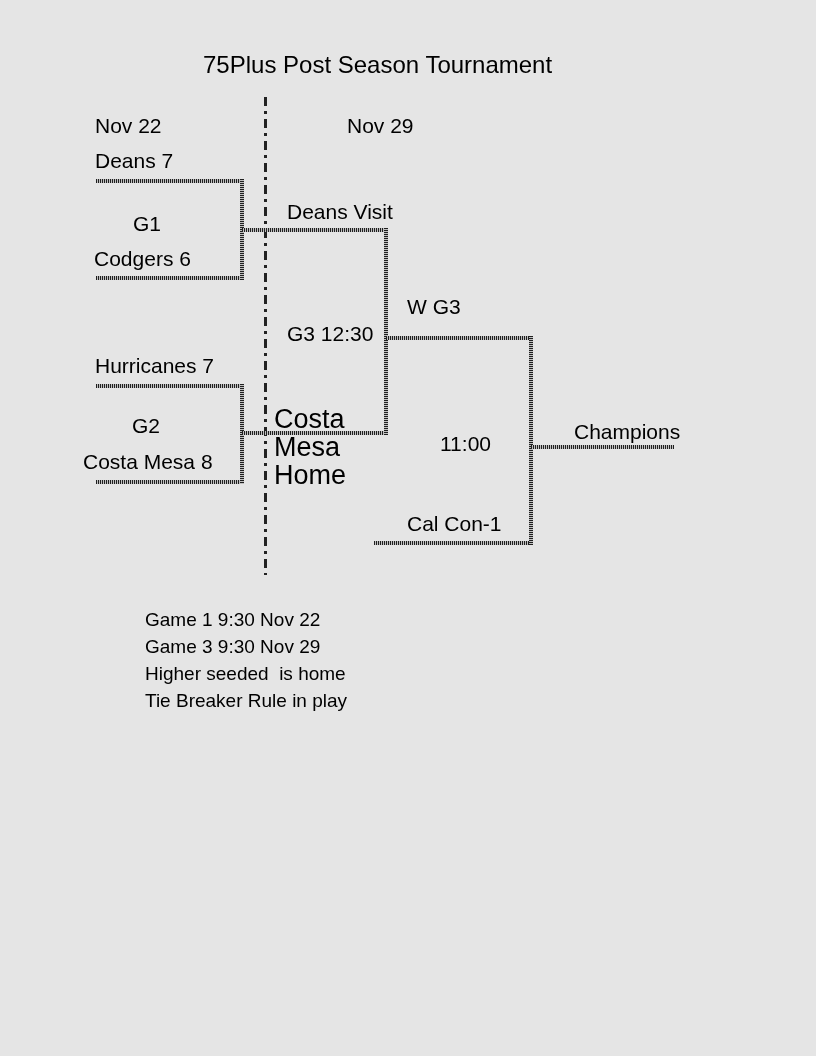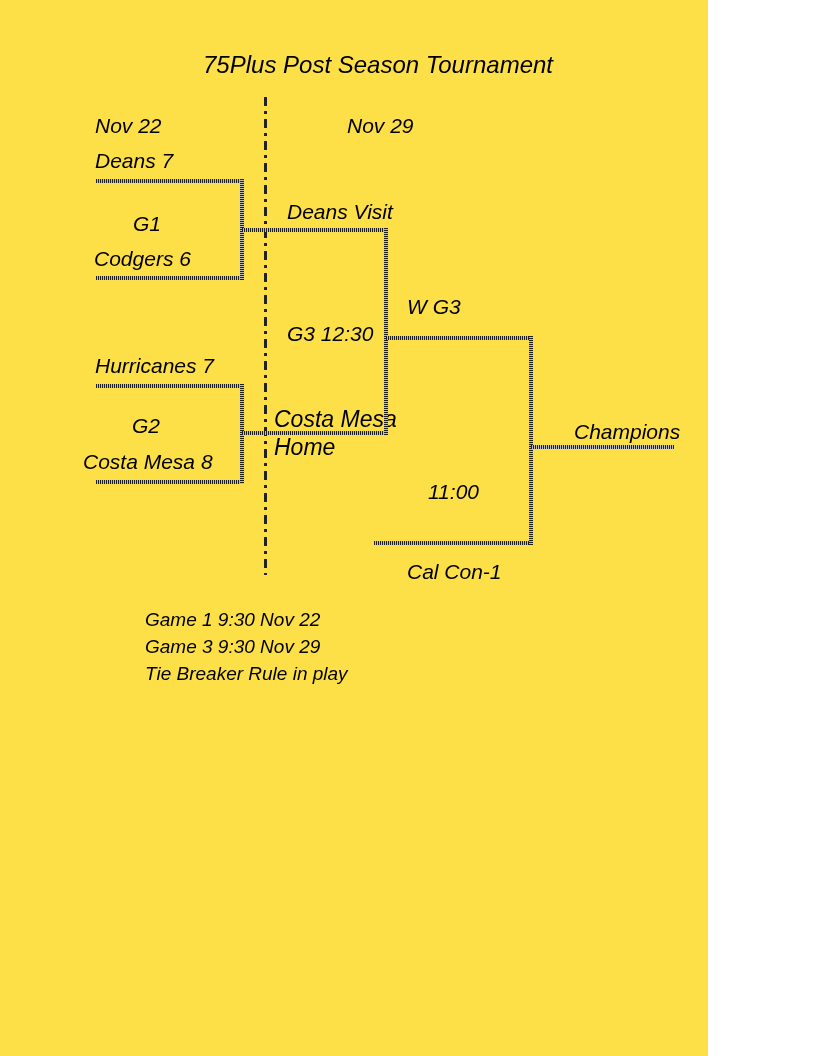--- a/index.html
+++ b/index.html
@@ -2,45 +2,44 @@
 <html><head>
 <meta charset="utf-8">
 <style>
   html, body {
     margin: 0;
     padding: 0;
     background: #ffffff;
   }
   .page {
     position: relative;
-    width: 708px;
+    width: 816px;
     height: 1056px;
-    background: #fde047;
+    background: #e5e5e5;
     font-family: "Liberation Sans", sans-serif;
     color: #000000;
     overflow: hidden;
-    font-style: italic;
   }
   .txt {
     position: absolute;
     font-size: 21px;
     line-height: 27px;
     white-space: nowrap;
     color: #000000;
   }
   .title {
     position: absolute;
     font-size: 24px;
     line-height: 28px;
     white-space: nowrap;
     color: #000000;
   }
   .wraptxt {
     position: absolute;
-    font-size: 23px;
+    font-size: 27px;
     line-height: 28px;
     white-space: normal;
     width: 135px;
     color: #000000;
   }
   
   .hline {
     position: absolute;
     height: 4px;
     background-image: repeating-linear-gradient(90deg, #1f1f1f 0 1px, #bfbfbf 1px 2px);
@@ -100,27 +99,28 @@
   <div class="vline" style="left:240px; top:384px; height:100px;"></div>
   <div class="hline" style="left:242px; top:431px; width:146px;"></div>
 
   <div class="txt" style="left:287px; top:198px;">Deans Visit</div>
   <div class="txt" style="left:287px; top:320px;">G3 12:30</div>
   <div class="wraptxt" style="left:274px; top:405px;">Costa Mesa Home</div>
   <div class="vline" style="left:384px; top:228px; height:207px;"></div>
   <div class="hline" style="left:386px; top:336px; width:146px;"></div>
 
   <div class="txt" style="left:407px; top:293px;">W G3</div>
-  <div class="txt" style="left:428px; top:430px;margin-top:48px;">11:00</div>
-  <div class="txt" style="left:407px; top:510px;margin-top:48px;">Cal Con-1</div>
+  <div class="txt" style="left:440px; top:430px;">11:00</div>
+  <div class="txt" style="left:407px; top:510px;">Cal Con-1</div>
   <div class="hline" style="left:374px; top:541px; width:157px;"></div>
   <div class="vline" style="left:529px; top:336px; height:209px;"></div>
 
   <div class="txt" style="left:536px; top:418px;margin-left:38px;">Champions</div>
   <div class="hline" style="left:531px; top:445px; width:143px;"></div>
 
   <div class="notes">
     <div class="note-line">Game 1 9:30 Nov 22</div>
     <div class="note-line">Game 3 9:30 Nov 29</div>
+    <div class="note-line">Higher seeded  is home</div>
     <div class="note-line">Tie Breaker Rule in play</div>
   </div>
 
 </div>
 
 </body></html>

